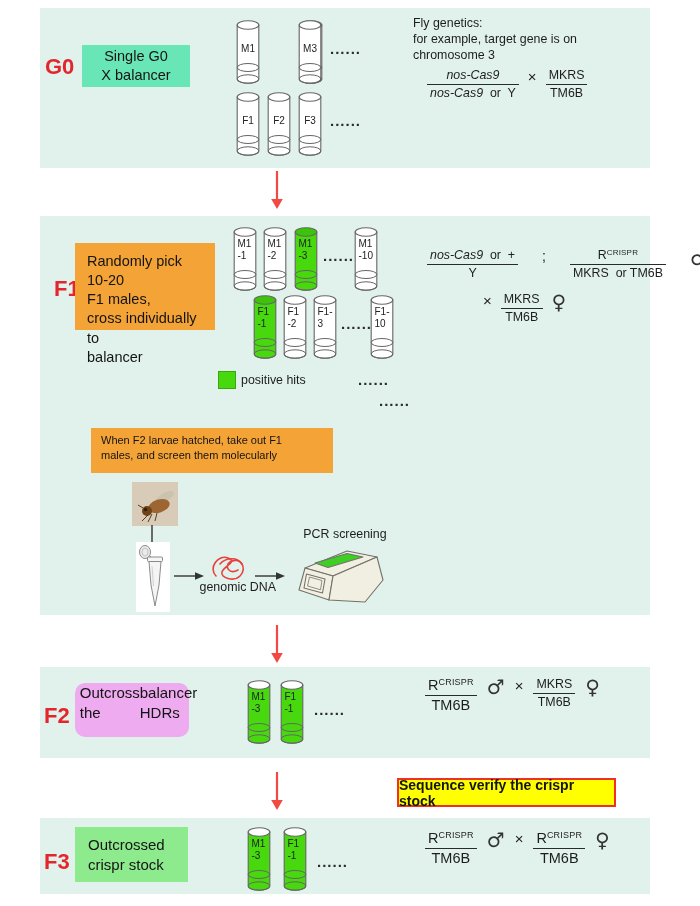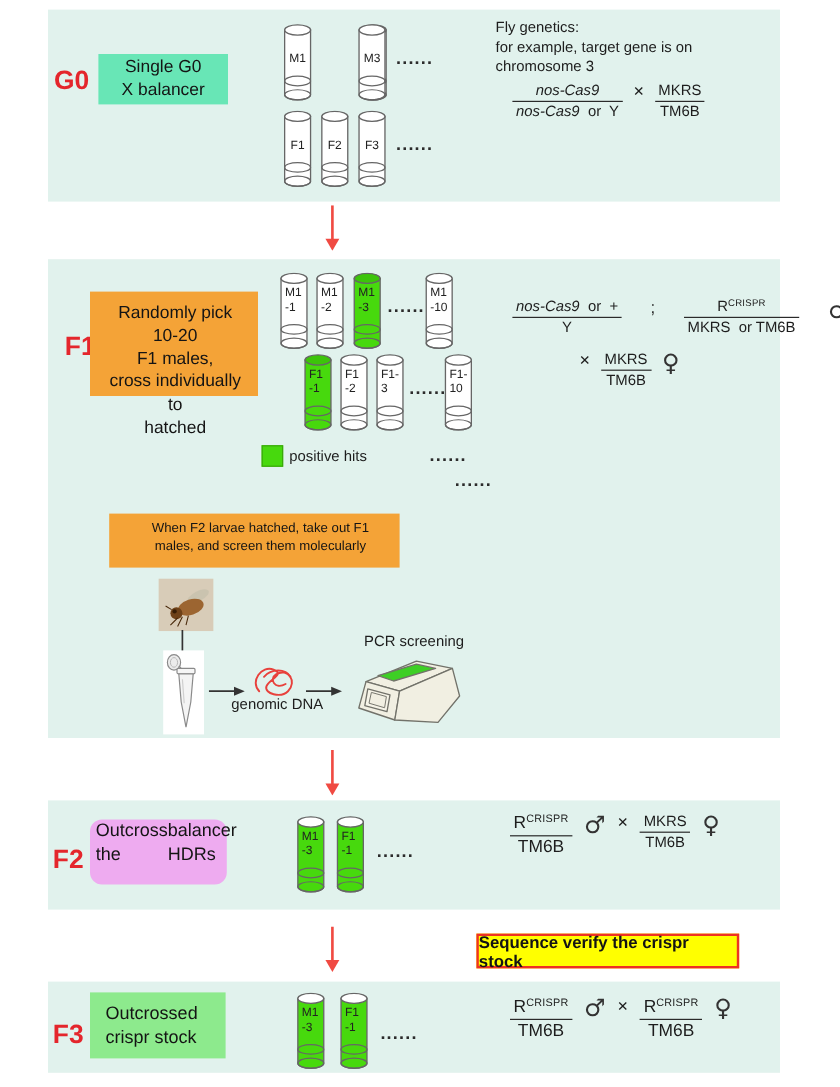--- a/index.html
+++ b/index.html
@@ -2,21 +2,21 @@
 <html style="--panel-bg: #e1f2ed; --mint-box: #68e6b6; --orange-box: #f4a337; --pink-box: #eeabf0; --green-box: #8dea8d; --vial-green: #47d90d; --vial-green-dark: #3cc40a; --red-label: #e4262c; --arrow-red: #f04a42; --yellow-box: #ffff00; --yellow-border: #ee3124; --pcr-green: #3ecf25; --dna-red: #e8413c;"><head>
 <meta charset="utf-8">
 <style>
   html,body{margin:0;padding:0;background:#fff;}
   .canvas{position:relative;width:700px;height:906px;background:#fff;
           font-family:"Liberation Sans",sans-serif;color:#1d1d1d;overflow:hidden;}
   .panel{position:absolute;left:40px;width:610px;background:var(--panel-bg,#e1f2ed);}
   .gen{position:absolute;font-size:22px;font-weight:700;color:var(--red-label,#e4262c);line-height:1;}
   .labelbox{position:absolute;font-size:14.5px;line-height:1.32;color:#141414;}
   .mint{background:var(--mint-box,#68e6b6);display:flex;flex-direction:column;justify-content:center;align-items:center;text-align:center;}
-  .orange{background:var(--orange-box,#f4a337);text-align:center;}
+  .orange{background:var(--orange-box,#f4a337);}
   .pink{background:var(--pink-box,#eeabf0);display:flex;flex-direction:row;justify-content:center;padding-left:13px;font-size:15px;border-radius:10px;}
   .greenbox{background:var(--green-box,#8dea8d);display:flex;flex-direction:column;justify-content:center;padding-left:13px;font-size:15px;}
   .note{position:absolute;font-size:12.4px;line-height:1.3;}
   .vgroup{position:absolute;inset:0;}
   .vial{position:absolute;width:24px;height:66px;}
   .vial text{font-family:"Liberation Sans",sans-serif;font-size:10px;fill:#222;}
   .dots{position:absolute;font-weight:700;font-size:15px;letter-spacing:1px;color:#2b2b2b;line-height:1;white-space:pre;}
   .cross{position:absolute;display:flex;align-items:flex-start;gap:9px;font-size:12.4px;color:#1d1d1d;white-space:pre;}
   .frac{display:inline-flex;flex-direction:column;align-items:stretch;text-align:center;}
   .frac .num{border-bottom:1.3px solid #2a2a2a;padding:0 3px 1.5px;}
@@ -115,21 +115,21 @@
     <line x1="7" y1="0" x2="7" y2="29" stroke="#f04a42" stroke-width="2.2"></line>
     <polygon points="7,38 1.2,28 12.8,28" fill="#f04a42"></polygon>
   </svg>
 
   <section class="panel" style="top:216px;height:399px;">
     <span class="gen" style="left:14px;top:62px;">F1</span>
     <div class="labelbox orange" style="left:35px;top:27px;width:118px;height:70px;padding:9px 10px 8px 12px;">
       <div>Randomly pick 10-20</div>
       <div>F1 males,</div>
       <div>cross individually to</div>
-      <div>hatched</div>
+      <div>balancer</div>
     </div>
     <div class="vgroup">
         <div class="vial" style="left: 193px; top: 11px;"><svg width="24" height="66" viewBox="0 0 24 66">
          <path d="M1.2,5 L1.2,59 A10.8,4.2 0 0 0 22.8,59 L22.8,5 Z" fill="#ffffff" stroke="#666" stroke-width="1.1"></path>
          <ellipse cx="12" cy="59" rx="10.8" ry="4.2" fill="none" stroke="#666" stroke-width="1"></ellipse>
          <ellipse cx="12" cy="47.5" rx="10.8" ry="4" fill="none" stroke="#666" stroke-width="1"></ellipse>
          <ellipse cx="12" cy="5" rx="10.8" ry="4.2" fill="#ffffff" stroke="#666" stroke-width="1.1"></ellipse>
          <text x="4.5" y="20">M1</text>
             <text x="4.5" y="32">-1</text>
        </svg></div>
@@ -252,21 +252,21 @@
       <line x1="0" y1="6" x2="23" y2="6" stroke="#333" stroke-width="1.4"></line>
       <polygon points="30,6 21,2.2 21,9.8" fill="#333"></polygon>
     </svg>
 
     <svg class="arrow" style="left:168px;top:336px;" width="44" height="32">
       <g stroke="#e8413c" stroke-width="1.6" fill="none" stroke-linecap="round">
         <path d="M8,24 C0,16 10,2 20,6 C30,10 16,14 14,20 C12,26 26,30 32,24 C40,16 32,4 22,10 C16,14 21,23 30,18"></path>
         <path d="M12,12 C18,5 30,5 34,12"></path>
       </g>
     </svg>
-    <div class="caption" style="left:146px;top:364px;width:90px;">genomic DNA</div>
+    <div class="caption" style="left:146px;top:364px;width:90px;text-align:right;">genomic DNA</div>
 
     <svg class="arrow" style="left:215px;top:354px;" width="30" height="12">
       <line x1="0" y1="6" x2="23" y2="6" stroke="#333" stroke-width="1.4"></line>
       <polygon points="30,6 21,2.2 21,9.8" fill="#333"></polygon>
     </svg>
 
     <div class="caption" style="left:245px;top:311px;width:120px;">PCR screening</div>
     <svg class="arrow" style="left:253px;top:328px;" width="96" height="66">
       <g stroke="#72726a" stroke-width="1.1" stroke-linejoin="round">
         <polygon points="12,24 54,7 84,13 40,32" fill="#f1efe2"></polygon>

